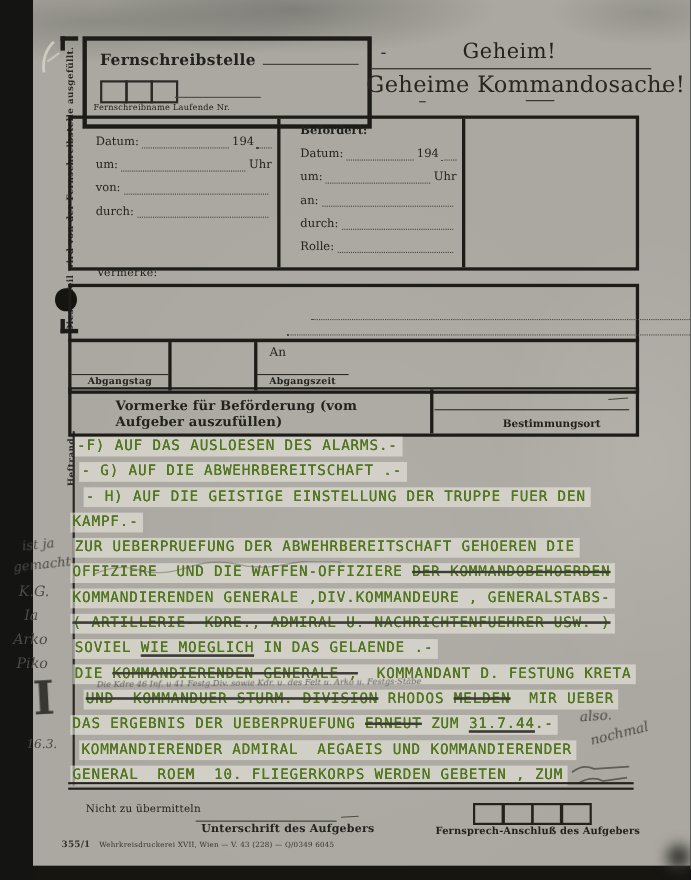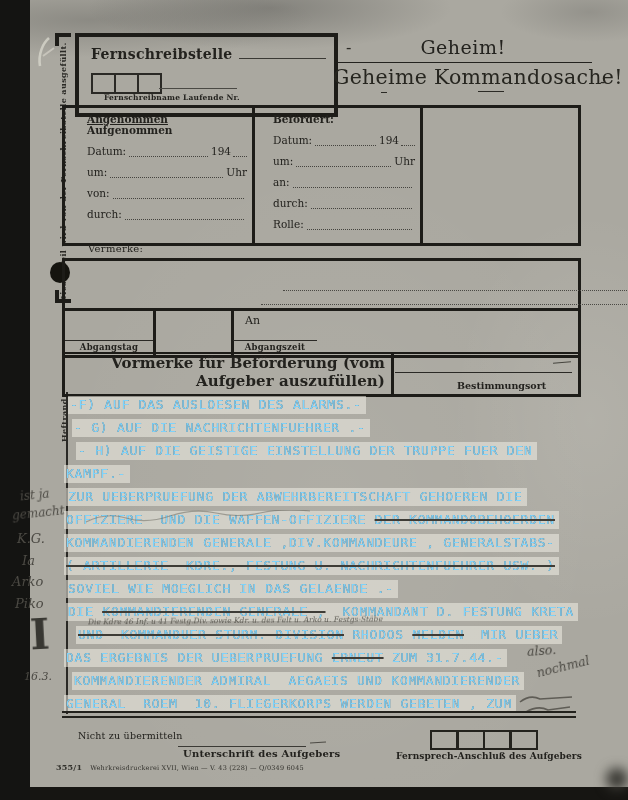--- a/index.html
+++ b/index.html
@@ -27,21 +27,21 @@
   .brk-bot{left:55px;top:290px;border-bottom:4px solid #1d1c18;border-left:4px solid #1d1c18;}
   .msg-rule{position:absolute;left:66px;top:392px;width:2px;height:322px;background:#2a2925;}
   
   .fs-box{position:absolute;left:75px;top:33px;width:255px;height:76px;border:4px solid #1d1c18;}
   .fs-row{position:absolute;left:12px;top:8px;right:8px;display:flex;align-items:baseline;}
   .fs-title{font-weight:bold;font-size:14px;letter-spacing:.3px;}
   .fs-line{flex:1;border-bottom:1.5px solid #3a3934;margin-left:6px;height:13px;}
   .fs-cells{position:absolute;left:14px;top:36px;display:flex;}
   .fs-cell{width:21px;height:17px;border:2px solid #2a2925;margin-left:-2px;}
   .fs-sline{position:absolute;left:80px;top:51px;width:78px;border-bottom:1px solid #4a4944;}
-  .fs-sub{position:absolute;left:25px;top:56px;font-size:7.5px;font-weight:bold;letter-spacing:.2px;}
+  .fs-sub{position:absolute;left:6px;top:56px;font-size:7.5px;font-weight:normal;letter-spacing:.2px;}
   .geheim{position:absolute;left:398px;top:36px;width:130px;text-align:center;font-size:19px;letter-spacing:.5px;color:#23221e;}
   .geheim-rule{position:absolute;left:338px;top:62px;width:254px;border-top:1.5px solid #23221e;}
   .gks{position:absolute;left:333px;top:65px;font-size:20.5px;letter-spacing:.3px;color:#26251f;}
   .gks-upair{position:absolute;left:478px;top:91px;width:26px;border-top:1.6px solid #2b2a25;}
   .gks-dot{position:absolute;left:381px;top:92px;width:6px;border-top:1.6px solid #2b2a25;}
   .dash{position:absolute;font-size:16px;color:#2b2a25;}
   .dash-l{left:346px;top:38px;}
   .dash-r{left:600px;top:72px;}
   
   .main-box{position:absolute;left:62px;top:105px;width:513px;height:135px;border:3.5px solid #1d1c18;}
@@ -68,33 +68,33 @@
   .an-v1{position:absolute;left:88px;top:0;width:2.5px;height:100%;background:#1d1c18;}
   .an-v2{position:absolute;left:166px;top:0;width:2.5px;height:100%;background:#1d1c18;}
   .lblrow{position:absolute;bottom:0;height:13px;border-top:1.5px solid #2a2925;font-weight:bold;
           font-size:8.5px;text-align:center;letter-spacing:.2px;padding-top:1px;}
   .lbl-tag{left:0;width:88px;}
   .lbl-zeit{left:168px;width:84px;}
   .an-label{position:absolute;left:180px;top:3px;font-size:11px;}
   
   .vm-row{position:absolute;left:62px;top:352px;width:513px;height:40px;border:3px solid #1d1c18;border-top-width:2px;}
   .vm-div{position:absolute;left:326px;top:0;width:3px;height:100%;background:#1d1c18;}
-  .vm-left{position:absolute;left:40px;bottom:4px;width:280px;text-align:right;font-size:15px;font-weight:bold;letter-spacing:.1px;}
+  .vm-left{position:absolute;left:40px;bottom:4px;width:280px;text-align:left;font-size:12px;font-weight:bold;letter-spacing:.1px;}
   .vm-line{position:absolute;left:330px;top:18px;width:177px;border-top:1.5px solid #2a2925;}
   .vm-right{position:absolute;left:348px;bottom:3px;width:177px;text-align:center;font-size:9.5px;font-weight:bold;}
   .vm-tick{position:absolute;left:488px;top:8px;width:18px;border-top:1.6px solid #45443e;transform:rotate(-4deg);}
   
   #msg{position:absolute;left:64px;top:392px;width:516px;}
   .mline{height:23px;line-height:23px;white-space:nowrap;}
   .mtxt{display:inline-block;line-height:17px;background:rgba(240,238,229,.55);padding:0 4px 1px 2px;
-        font-family:"DejaVu Sans Mono", monospace;font-size:13px;letter-spacing:.75px;color:#7dd3fc;
+        font-family:"DejaVu Sans Mono", monospace;font-size:13px;letter-spacing:.75px;color:#4d7c0f;
         text-shadow:0 0 .5px rgba(40,38,34,.8);}
   .seg{white-space:pre;}
   .strike{text-decoration:line-through;text-decoration-color:#3e3c36;text-decoration-thickness:1.7px;}
-  .uline{text-decoration-color:#3e3c36;text-decoration-thickness:1.7px;text-underline-offset:2px;}
+  .uline{text-decoration:underline;text-decoration-color:#3e3c36;text-decoration-thickness:1.7px;text-underline-offset:2px;}
   
   .dsep{position:absolute;left:62px;top:711px;width:514px;height:3px;
         border-top:2.5px solid #23221d;border-bottom:2.5px solid #23221d;}
   .nicht{position:absolute;left:78px;top:730px;font-size:9.5px;letter-spacing:.2px;}
   .sig-line{position:absolute;left:178px;top:746px;width:128px;border-top:1.2px solid #3b3a35;}
   .sig-label{position:absolute;left:183px;top:748px;font-size:10px;font-weight:bold;letter-spacing:.2px;}
   .sig-dash{position:absolute;left:310px;top:742px;width:16px;border-top:1.6px solid #4c4a44;transform:rotate(-3deg);}
   .phone-cells{position:absolute;left:432px;top:730px;display:flex;}
   .phone-cell{width:25px;height:16px;border:2.5px solid #23221d;margin-left:-2.5px;}
   .phone-label{position:absolute;left:396px;top:751px;font-size:9px;font-weight:bold;letter-spacing:.1px;}
@@ -156,24 +156,20 @@
   <div class="geheim-rule"></div>
   <div class="gks">Geheime Kommandosache!</div>
   <div class="gks-upair"></div>
   <div class="gks-dot"></div>
   <span class="dash dash-r">-</span>
 
   <div class="main-box">
     <div class="vdiv1"></div>
     <div class="vdiv2"></div>
     <div class="cell-recv">
-      <div class="box-title">
-        <div class="t1">Angenommen</div>
-        <div>Aufgenommen</div>
-      </div>
       <div id="recv-fields">
           <div class="fieldrow">
             <span class="flabel">Datum:</span>
             <span class="fline"></span>
             <span class="fsuffix">194</span>
             <span class="ftrail"></span>
           </div>
           <div class="fieldrow">
             <span class="flabel">um:</span>
             <span class="fline"></span>
@@ -236,27 +232,27 @@
   <div class="vm-row">
     <div class="vm-div"></div>
     <div class="vm-left">Vormerke für Beförderung (vom Aufgeber auszufüllen)</div>
     <div class="vm-line"></div>
     <div class="vm-right">Bestimmungsort</div>
     <div class="vm-tick"></div>
   </div>
 
   <div id="msg">
       <div class="mline" style="padding-left: 4px;"><span class="mtxt"><span class="seg">-F) AUF DAS AUSLOESEN DES ALARMS.-</span></span></div>
-      <div class="mline" style="padding-left: 8px;"><span class="mtxt"><span class="seg">- G) AUF DIE NACHRICHTENFUEHRER .-</span></span></div>
+      <div class="mline" style="padding-left: 8px;"><span class="mtxt"><span class="seg">- G) AUF DIE ABWEHRBEREITSCHAFT .-</span></span></div>
       <div class="mline" style="padding-left: 12px;"><span class="mtxt"><span class="seg">- H) AUF DIE GEISTIGE EINSTELLUNG DER TRUPPE FUER DEN</span></span></div>
       <div class="mline" style="padding-left: 0px;"><span class="mtxt"><span class="seg">KAMPF.-</span></span></div>
       <div class="mline" style="padding-left: 2px;"><span class="mtxt"><span class="seg">ZUR UEBERPRUEFUNG DER ABWEHRBEREITSCHAFT GEHOEREN DIE</span></span></div>
       <div class="mline" style="padding-left: 0px;"><span class="mtxt"><span class="seg">OFFIZIERE  UND DIE WAFFEN-OFFIZIERE </span><span class="seg strike">DER KOMMANDOBEHOERDEN</span></span></div>
       <div class="mline" style="padding-left: 0px;"><span class="mtxt"><span class="seg">KOMMANDIERENDEN GENERALE ,DIV.KOMMANDEURE , GENERALSTABS-</span></span></div>
-      <div class="mline" style="padding-left: 0px;"><span class="mtxt"><span class="seg strike">( ARTILLERIE- KDRE., FESTUNG U. NACHRICHTENFUEHRER USW. )</span></span></div>
+      <div class="mline" style="padding-left: 0px;"><span class="mtxt"><span class="seg strike">( ARTILLERIE- KDRE., ADMIRAL U. NACHRICHTENFUEHRER USW. )</span></span></div>
       <div class="mline" style="padding-left: 2px;"><span class="mtxt"><span class="seg">SOVIEL </span><span class="seg uline">WIE MOEGLICH</span><span class="seg"> IN DAS GELAENDE .-</span></span></div>
       <div class="mline" style="padding-left: 2px;"><span class="mtxt"><span class="seg">DIE </span><span class="seg strike">KOMMANDIERENDEN GENERALE ,</span><span class="seg">  KOMMANDANT D. FESTUNG KRETA</span></span></div>
       <div class="mline" style="padding-left: 12px;"><span class="mtxt"><span class="seg strike">UND  KOMMANDUER STURM. DIVISION</span><span class="seg"> RHODOS </span><span class="seg strike">MELDEN</span><span class="seg">  MIR UEBER</span></span></div>
       <div class="mline" style="padding-left: 0px;"><span class="mtxt"><span class="seg">DAS ERGEBNIS DER UEBERPRUEFUNG </span><span class="seg strike">ERNEUT</span><span class="seg"> ZUM </span><span class="seg uline">31.7.44</span><span class="seg">.-</span></span></div>
       <div class="mline" style="padding-left: 8px;"><span class="mtxt"><span class="seg">KOMMANDIERENDER ADMIRAL  AEGAEIS UND KOMMANDIERENDER</span></span></div>
       <div class="mline" style="padding-left: 0px;"><span class="mtxt"><span class="seg">GENERAL  ROEM  10. FLIEGERKORPS WERDEN GEBETEN , ZUM</span></span></div>
     </div>
 
   <svg class="sq" style="left:82px;top:510px;" width="250" height="18">
     <path d="M4 12 q20 -10 40 -4 t44 -2 t46 -3 t44 0 t50 -2" stroke="#5a584f" stroke-width="1.2" fill="none" opacity=".45"></path>

